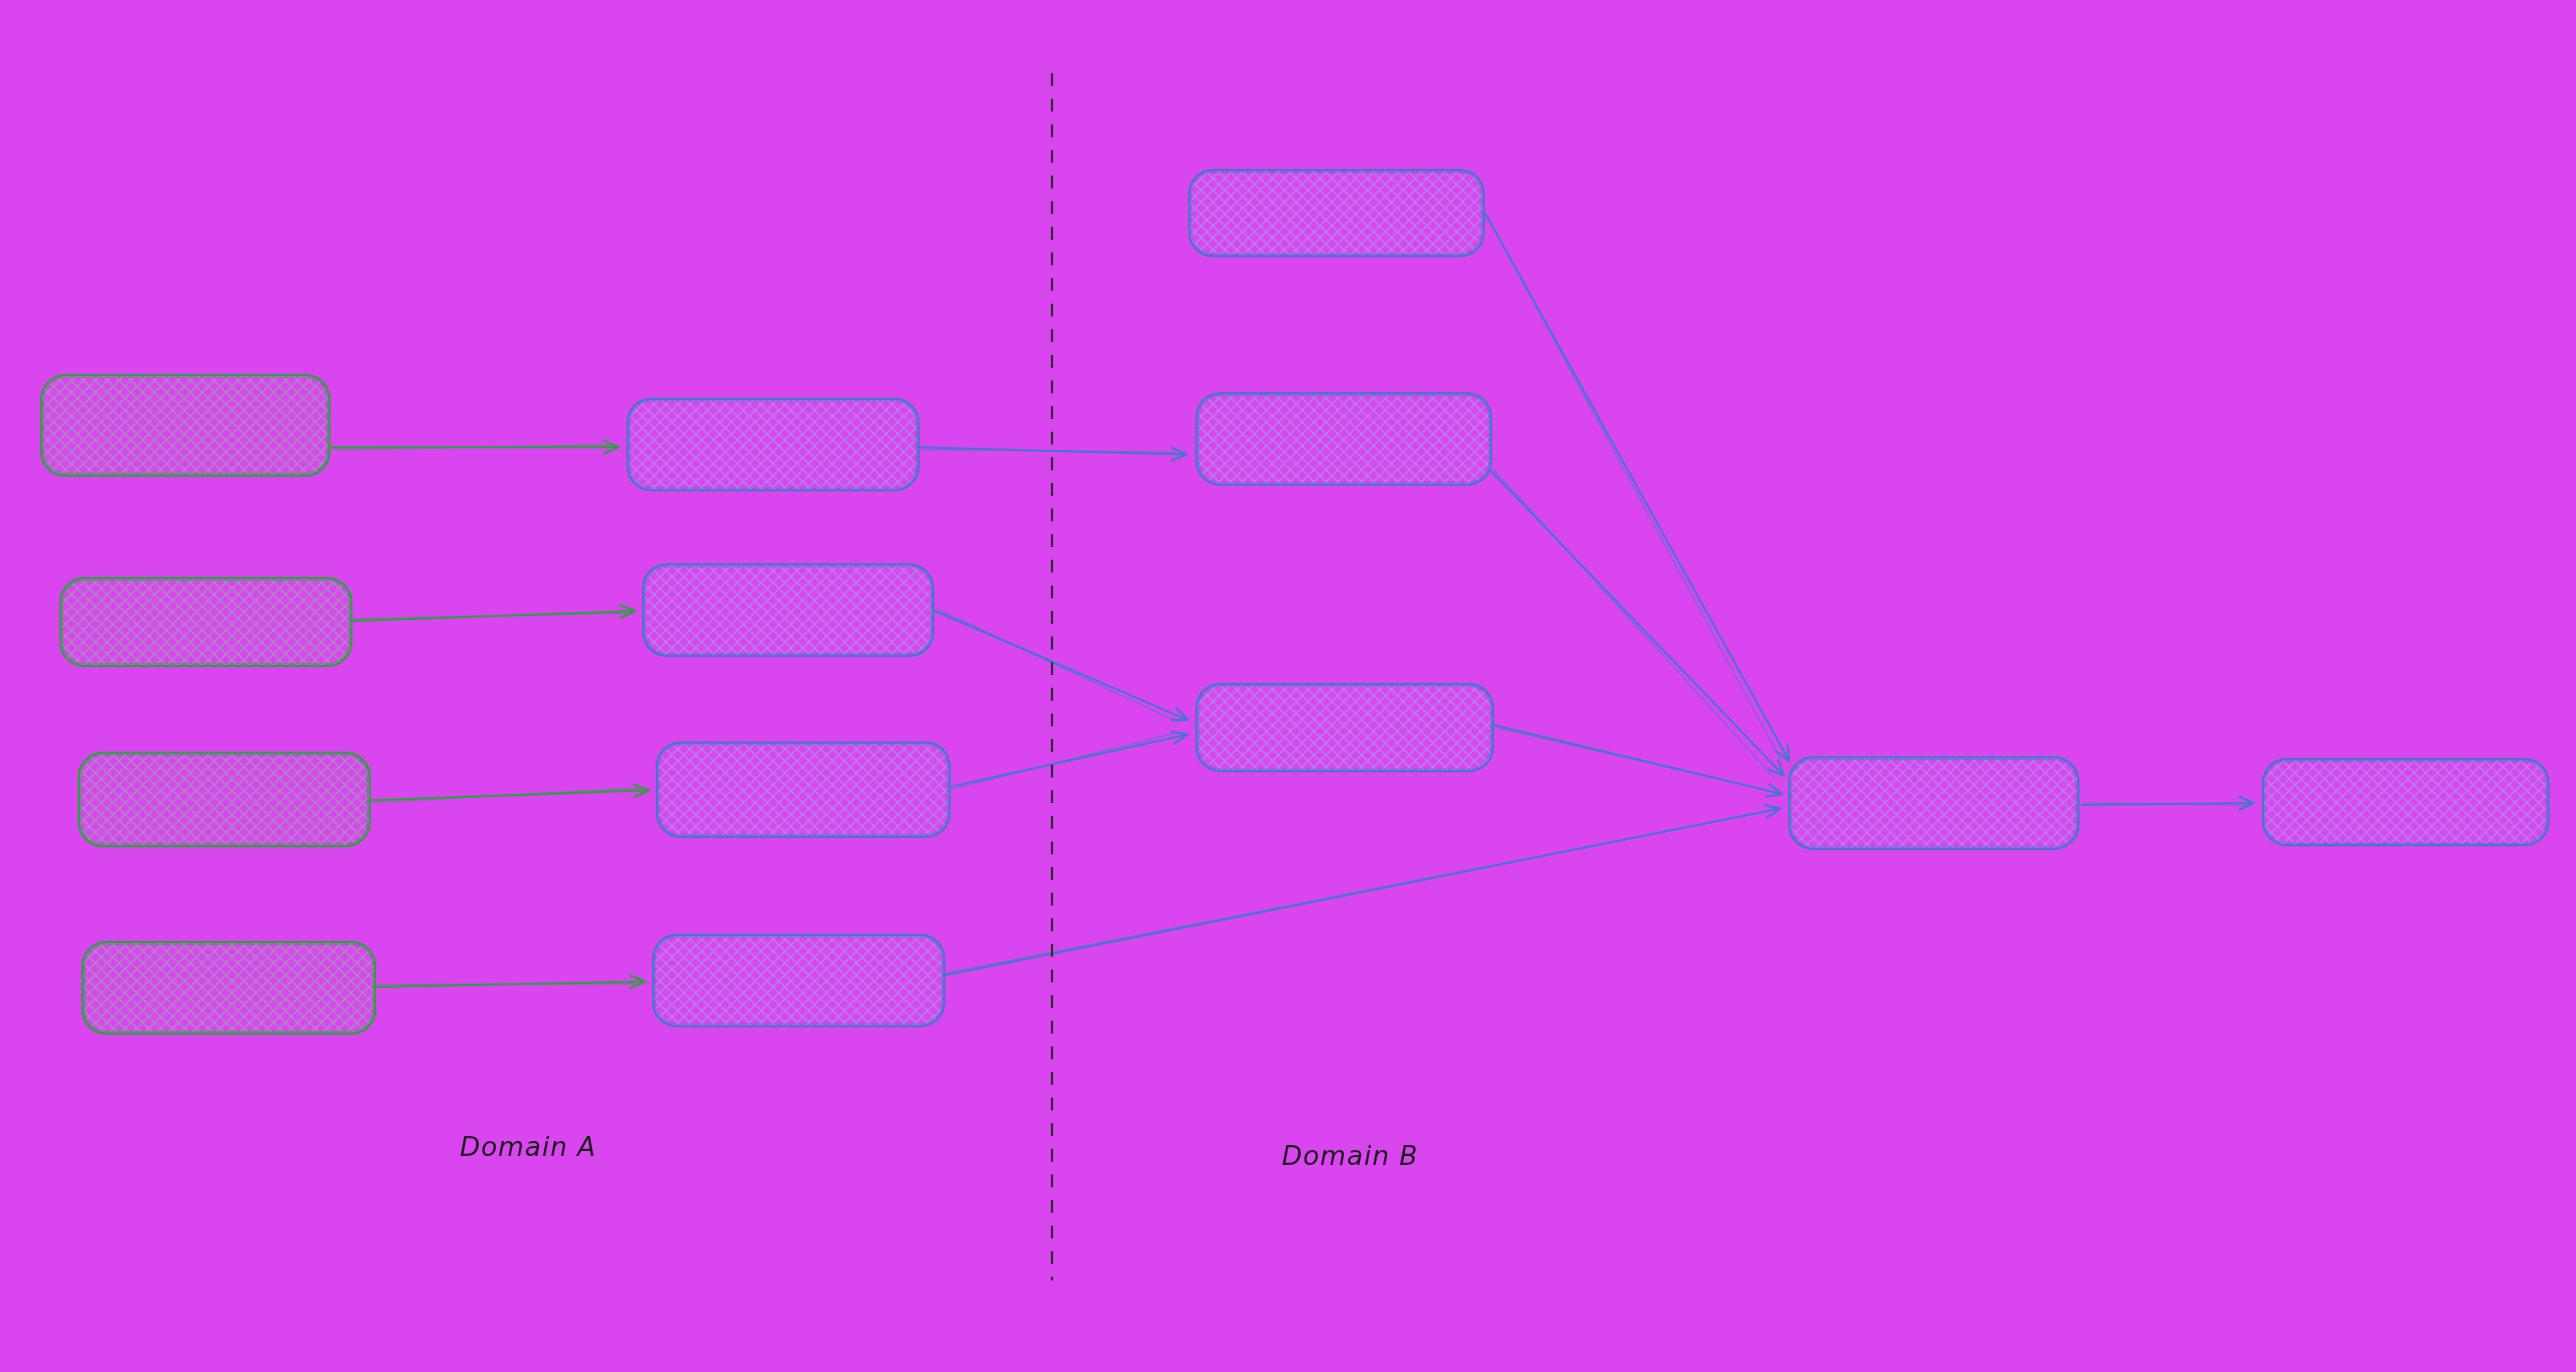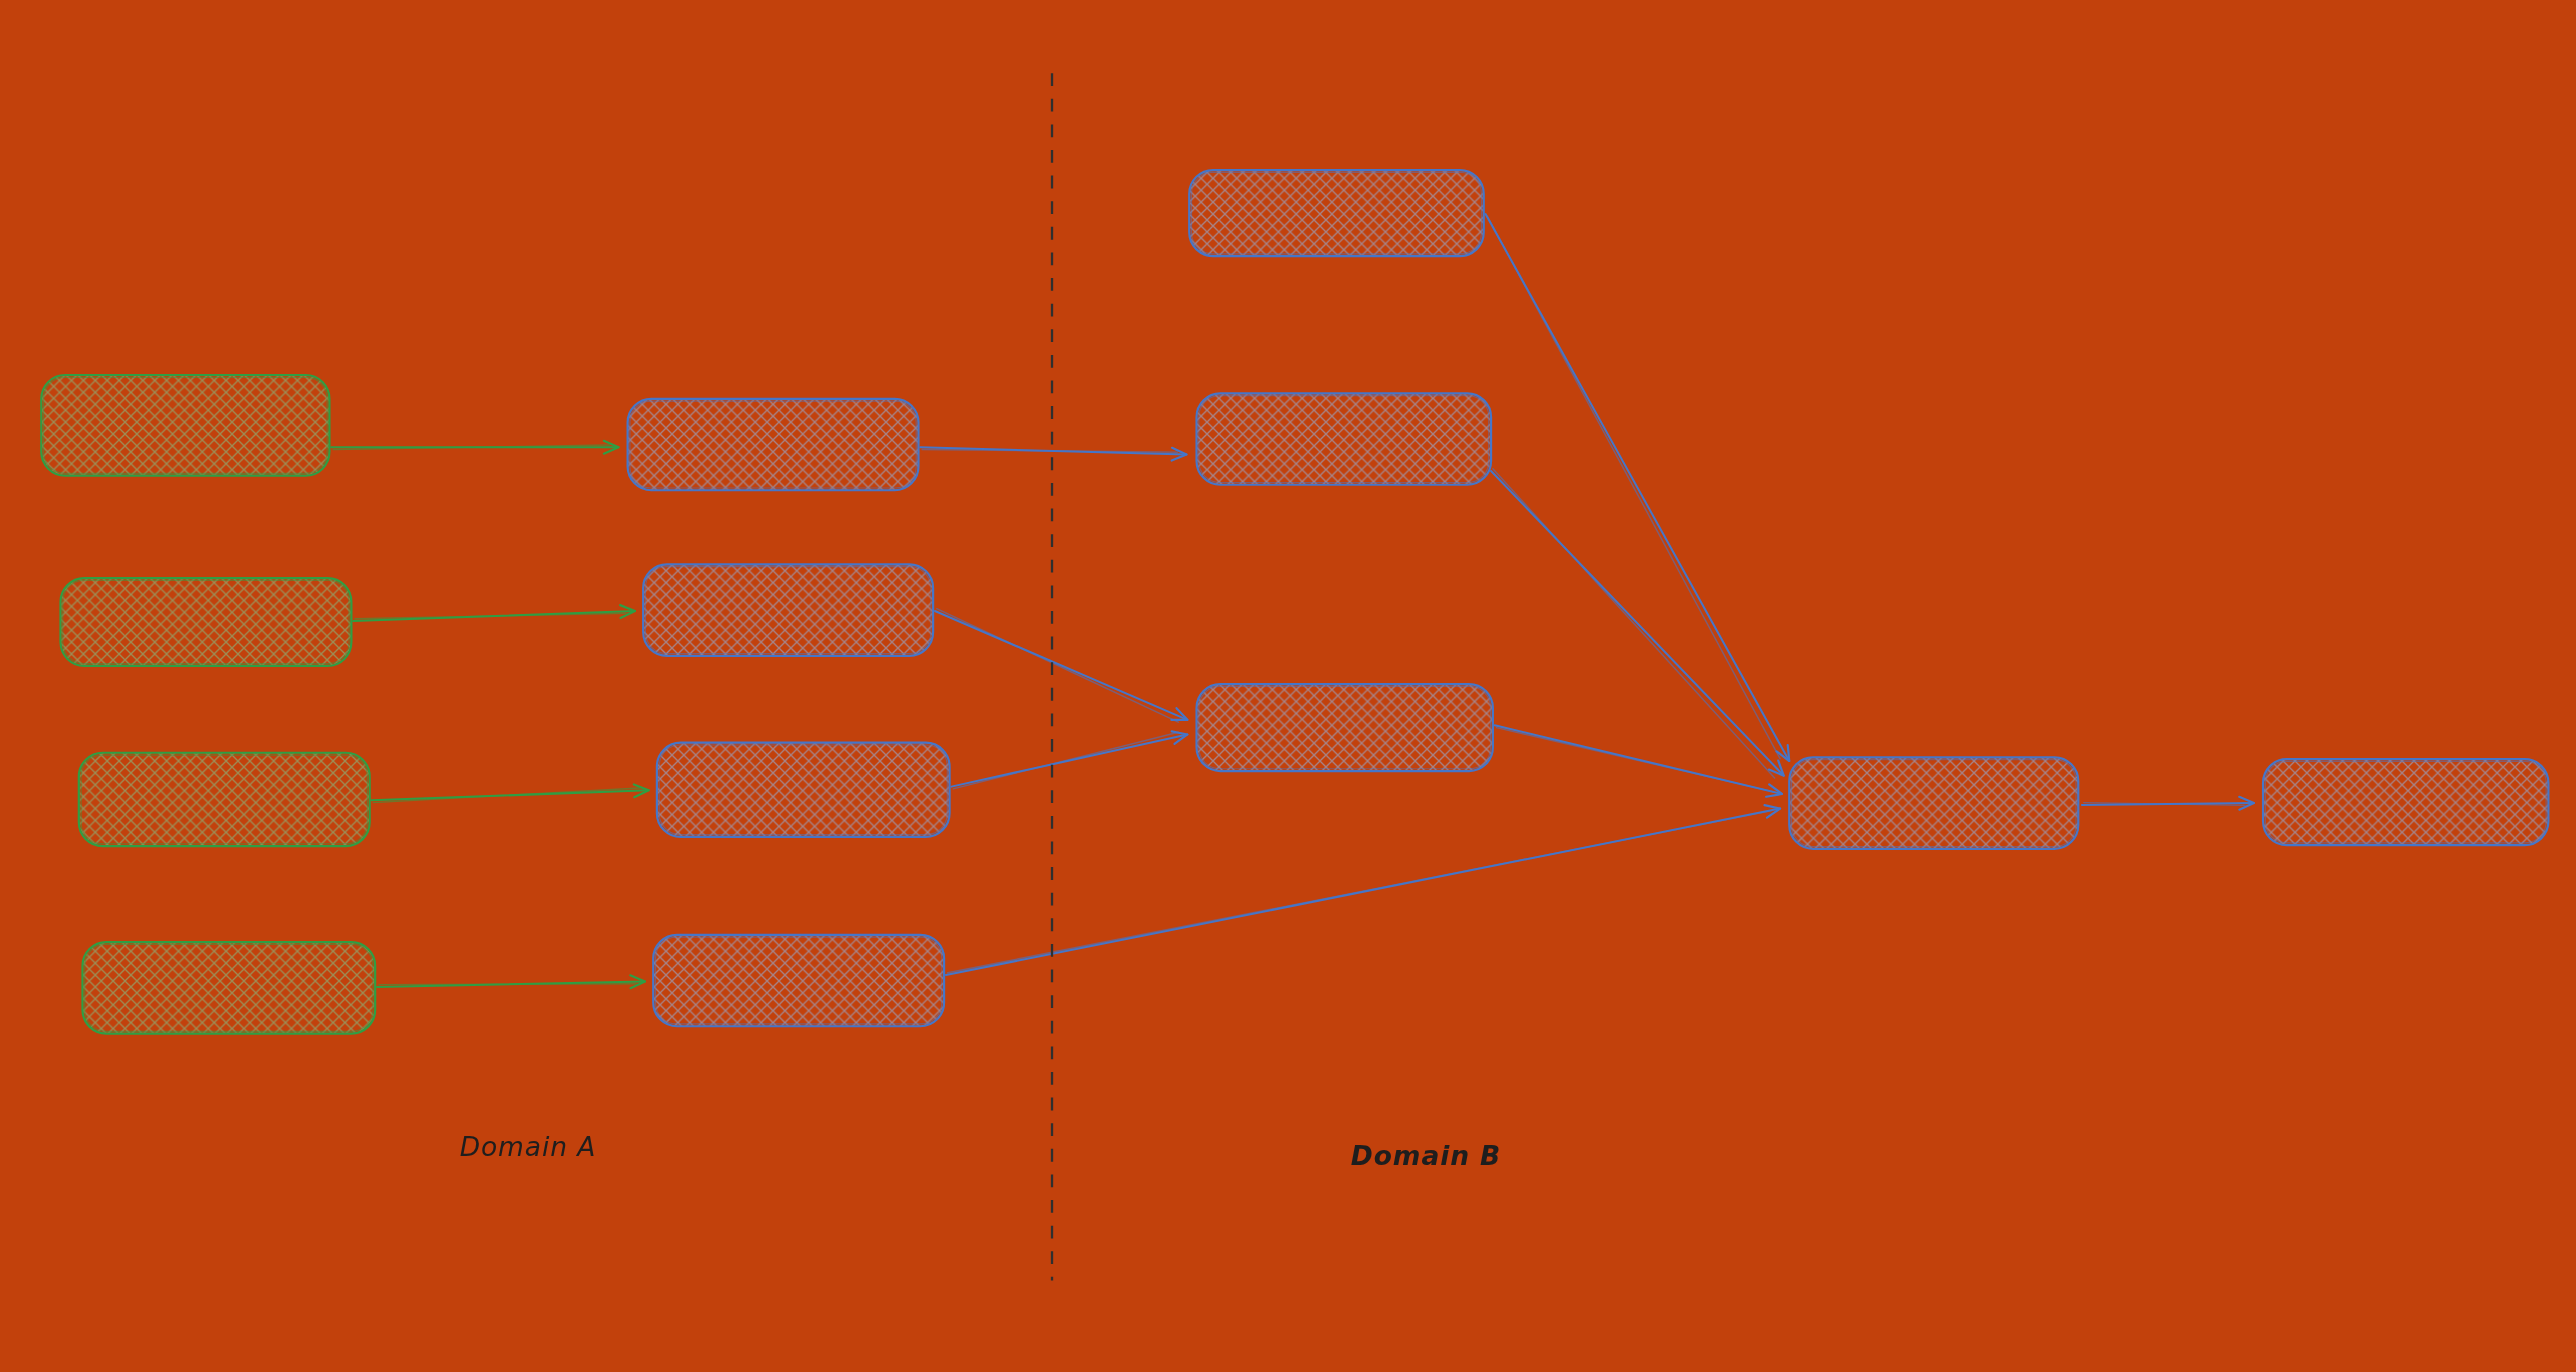--- a/index.html
+++ b/index.html
@@ -5,21 +5,21 @@
   html, body {
     margin: 0;
     padding: 0;
     background: #ffffff;
     font-family: "DejaVu Sans", sans-serif;
   }
   #stage {
     position: relative;
     width: 2576px;
     height: 1372px;
-    background: #c2410c;
+    background: #d946ef;
     overflow: hidden;
   }
   #diagram-svg {
     position: absolute;
     left: 0;
     top: 0;
     width: 2576px;
     height: 1372px;
   }
   .domain-label {
@@ -107,16 +107,16 @@
         <rect x="2474" y="830" width="312" height="94" rx="26" ry="26" fill="url(#hatch-blue)" stroke="#4576c9" stroke-width="2.4"></rect>
         <rect x="2476.5" y="832.5" width="307" height="89" rx="23" ry="23" fill="none" stroke="#4576c9" stroke-width="1.3" opacity="0.5"></rect>
       </g>
     <g id="layer-divider">
         <line x1="1150" y1="80" x2="1150" y2="1400" stroke="#2f2f2f" stroke-width="2.5" stroke-dasharray="14 14"></line>
       </g>
   </svg>
 
   <div class="domain-label" style="left: 528px; top: 1131px;">Domain A</div>
 
-  <div class="domain-label" style="left: 1426px; top: 1140px; font-weight: bold;">Domain B</div>
+  <div class="domain-label" style="left: 1350px; top: 1140px;">Domain B</div>
 
 </div>
 
 
 </body></html>

